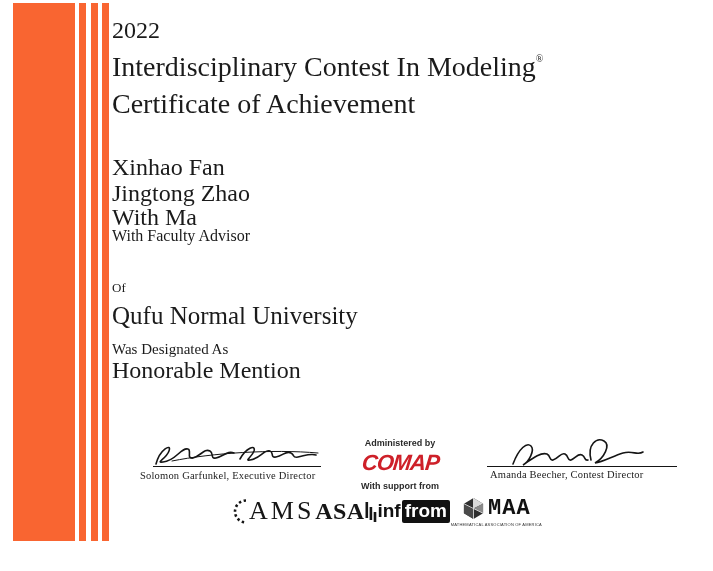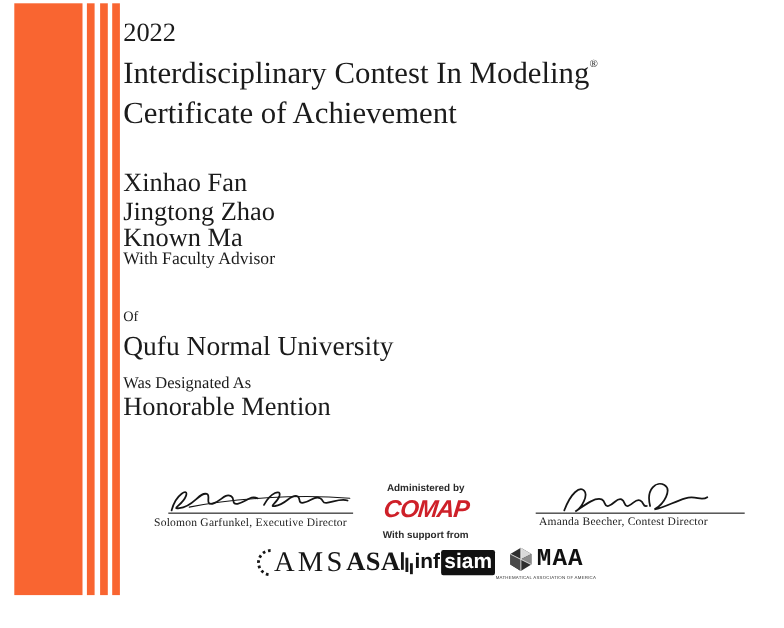--- a/index.html
+++ b/index.html
@@ -39,21 +39,21 @@
   .sig-line-left  { left:153px; top:466px; width:168px; }
   .sig-line-right { left:487px; top:466px; width:190px; }
   .sig-caption {
     position:absolute; text-align:left; font-size:10.5px; letter-spacing:0.2px; color:#222;
     font-family:Liberation Serif, serif; white-space:nowrap;
   }
   .cap-left  { left:140px; top:470px; width:195px; }
   .cap-right { left:490px; top:469px; width:185px; }
 
   
-  .admin-block { position:absolute; left:327px; top:438px; width:120px; text-align:center; }
+  .admin-block { position:absolute; left:340px; top:438px; width:120px; text-align:center; }
   .tiny-label {
     font-family:"Liberation Sans", sans-serif; font-weight:bold; font-size:9px; color:#2a2a2a;
     white-space:nowrap;
   }
   .comap {
     display:inline-block; margin-top:2px; margin-bottom:3px;
     font-family:"Liberation Sans", sans-serif; font-weight:bold; font-style:italic;
     font-size:22px; letter-spacing:-1px; color:var(--comap-red,#CE2029);
     transform:skewX(-6deg);
   }
@@ -87,21 +87,21 @@
   <div class="stripe stripe-1"></div>
   <div class="stripe stripe-2"></div>
   <div class="stripe stripe-3"></div>
 
   <div class="line year">2022</div>
   <div class="line subtitle">Certificate of Achievement</div>
   <div class="line title"><span>Interdisciplinary Contest In Modeling</span><span class="reg">®</span></div>
 
   <div class="line member-1">Xinhao Fan</div>
   <div class="line member-2">Jingtong Zhao</div>
-  <div class="line member-3">Known Ma</div>
+  <div class="line member-3">With Ma</div>
 
   <div class="line adv-label">With Faculty Advisor</div>
 
   <div class="line of-label">Of</div>
   <div class="line institution">Qufu Normal University</div>
 
   <div class="line desig-label">Was Designated As</div>
   <div class="line designation">Honorable Mention</div>
 
   <svg class="sig-svg" style="left:150px; top:440px;" width="175" height="30" viewBox="0 0 175 30">
@@ -138,21 +138,21 @@
       <span class="asa-text">ASA</span>
       <svg width="12" height="24" viewBox="0 0 12 24">
         <rect x="0.5" y="3" width="2.6" height="16" fill="#161616"></rect>
         <rect x="4.6" y="8" width="2.6" height="13" fill="#161616"></rect>
         <rect x="8.7" y="13" width="2.6" height="10" fill="#161616"></rect>
       </svg>
     </div>
 
     <div class="logo-group informs">
       <span>inf</span>
-        <span class="informs-box">siam</span>
+        <span class="informs-box">from</span>
     </div>
 
     <div class="maa-group">
       <div class="maa-top">
         <svg width="23" height="23" viewBox="0 0 24 24">
           <polygon points="12,1 22,7 22,17 12,23 2,17 2,7" fill="#2f2f2f"></polygon>
           <polygon points="12,1 22,7 12,12" fill="#d9d9d9"></polygon>
           <polygon points="12,12 22,7 22,17" fill="#8a8a8a"></polygon>
           <polygon points="2,7 12,12 12,23 2,17" fill="#4a4a4a"></polygon>
           <path d="M12,1 L12,12 M2,7 L12,12 L22,17 M12,12 L12,23" stroke="#f2f2f2" stroke-width="0.8" fill="none"></path>

